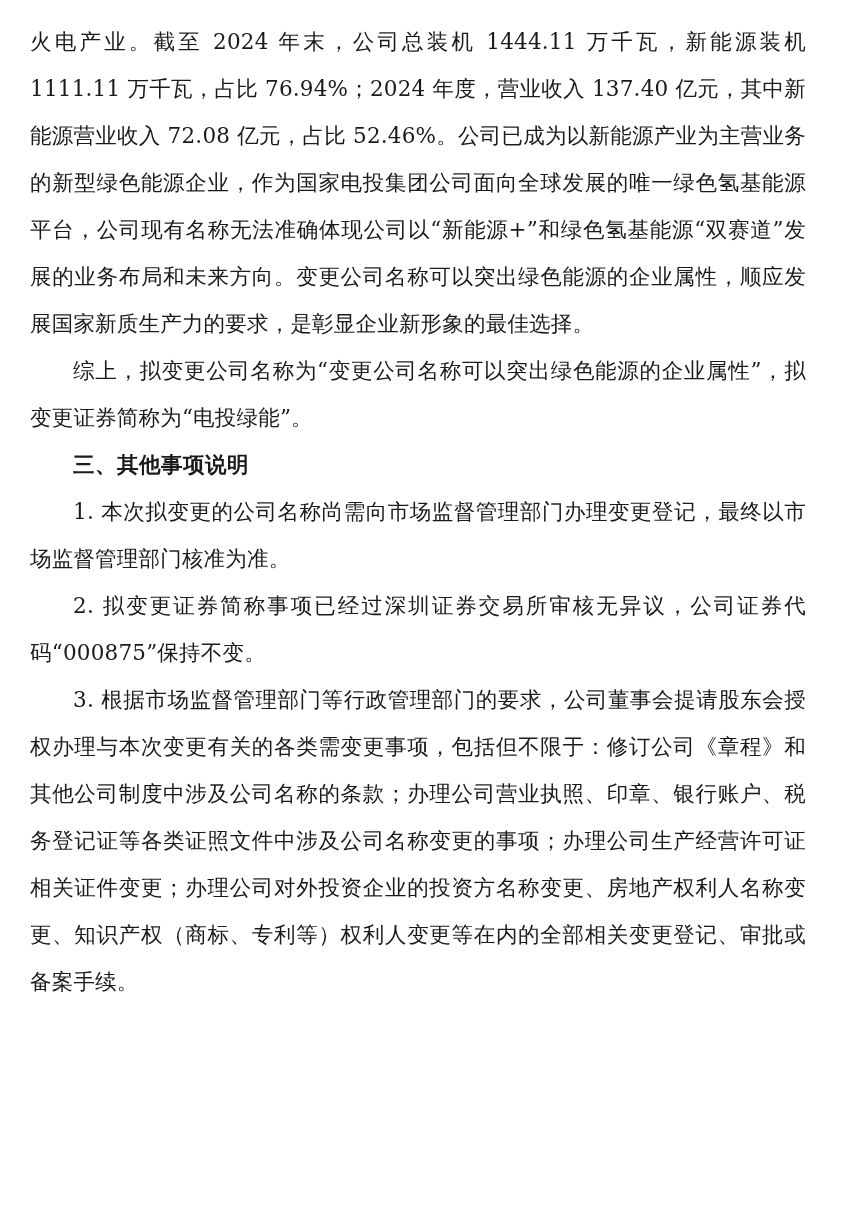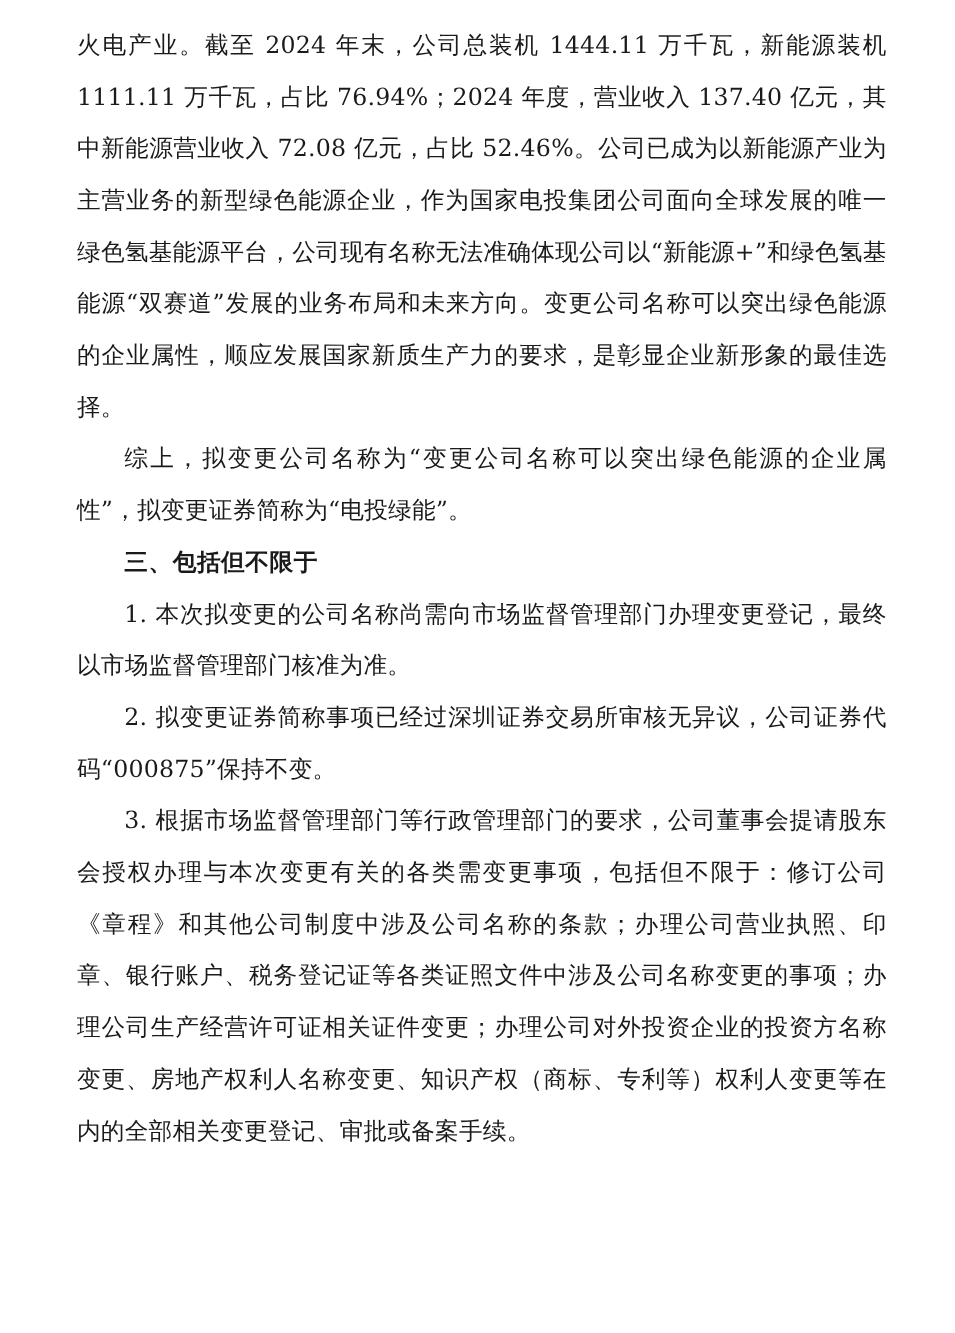--- a/index.html
+++ b/index.html
@@ -10,21 +10,21 @@
   body {
     width: 868px;
     min-height: 1212px;
     font-family: "DejaVu Serif", "Liberation Serif", serif;
     color: #1a1a1a;
   }
   .page {
     width: 868px;
     min-height: 1212px;
     box-sizing: border-box;
-    padding: 18px 62px 30px 70px;
+    padding: 18px 62px 30px 30px;
     background: #ffffff;
   }
   .doc-body {
     font-size: 21.5px;
     line-height: 47px;
     letter-spacing: 0.2px;
     text-align: justify;
     text-justify: inter-ideograph;
   }
   p.para {
@@ -48,21 +48,21 @@
 </head>
 <body>
 
 <div class="page">
   <div class="doc-body">
 
     <p class="para noindent">火电产业。截至 2024 年末，公司总装机 1444.11 万千瓦，新能源装机 1111.11 万千瓦，占比 76.94%；2024 年度，营业收入 137.40 亿元，其中新能源营业收入 72.08 亿元，占比 52.46%。公司已成为以新能源产业为主营业务的新型绿色能源企业，作为国家电投集团公司面向全球发展的唯一绿色氢基能源平台，公司现有名称无法准确体现公司以“新能源+”和绿色氢基能源“双赛道”发展的业务布局和未来方向。变更公司名称可以突出绿色能源的企业属性，顺应发展国家新质生产力的要求，是彰显企业新形象的最佳选择。</p>
 
     <p class="para">综上，拟变更公司名称为“变更公司名称可以突出绿色能源的企业属性”，拟变更证券简称为“电投绿能”。</p>
 
-    <h2 class="section-heading">三、包括但不限于</h2>
+    <h2 class="section-heading">三、其他事项说明</h2>
 
     <p class="para">1. 本次拟变更的公司名称尚需向市场监督管理部门办理变更登记，最终以市场监督管理部门核准为准。</p>
 
     <p class="para">2. 拟变更证券简称事项已经过深圳证券交易所审核无异议，公司证券代码“000875”保持不变。</p>
 
     <p class="para">3. 根据市场监督管理部门等行政管理部门的要求，公司董事会提请股东会授权办理与本次变更有关的各类需变更事项，包括但不限于：修订公司《章程》和其他公司制度中涉及公司名称的条款；办理公司营业执照、印章、银行账户、税务登记证等各类证照文件中涉及公司名称变更的事项；办理公司生产经营许可证相关证件变更；办理公司对外投资企业的投资方名称变更、房地产权利人名称变更、知识产权（商标、专利等）权利人变更等在内的全部相关变更登记、审批或备案手续。</p>
 
   </div>
 </div>
 

